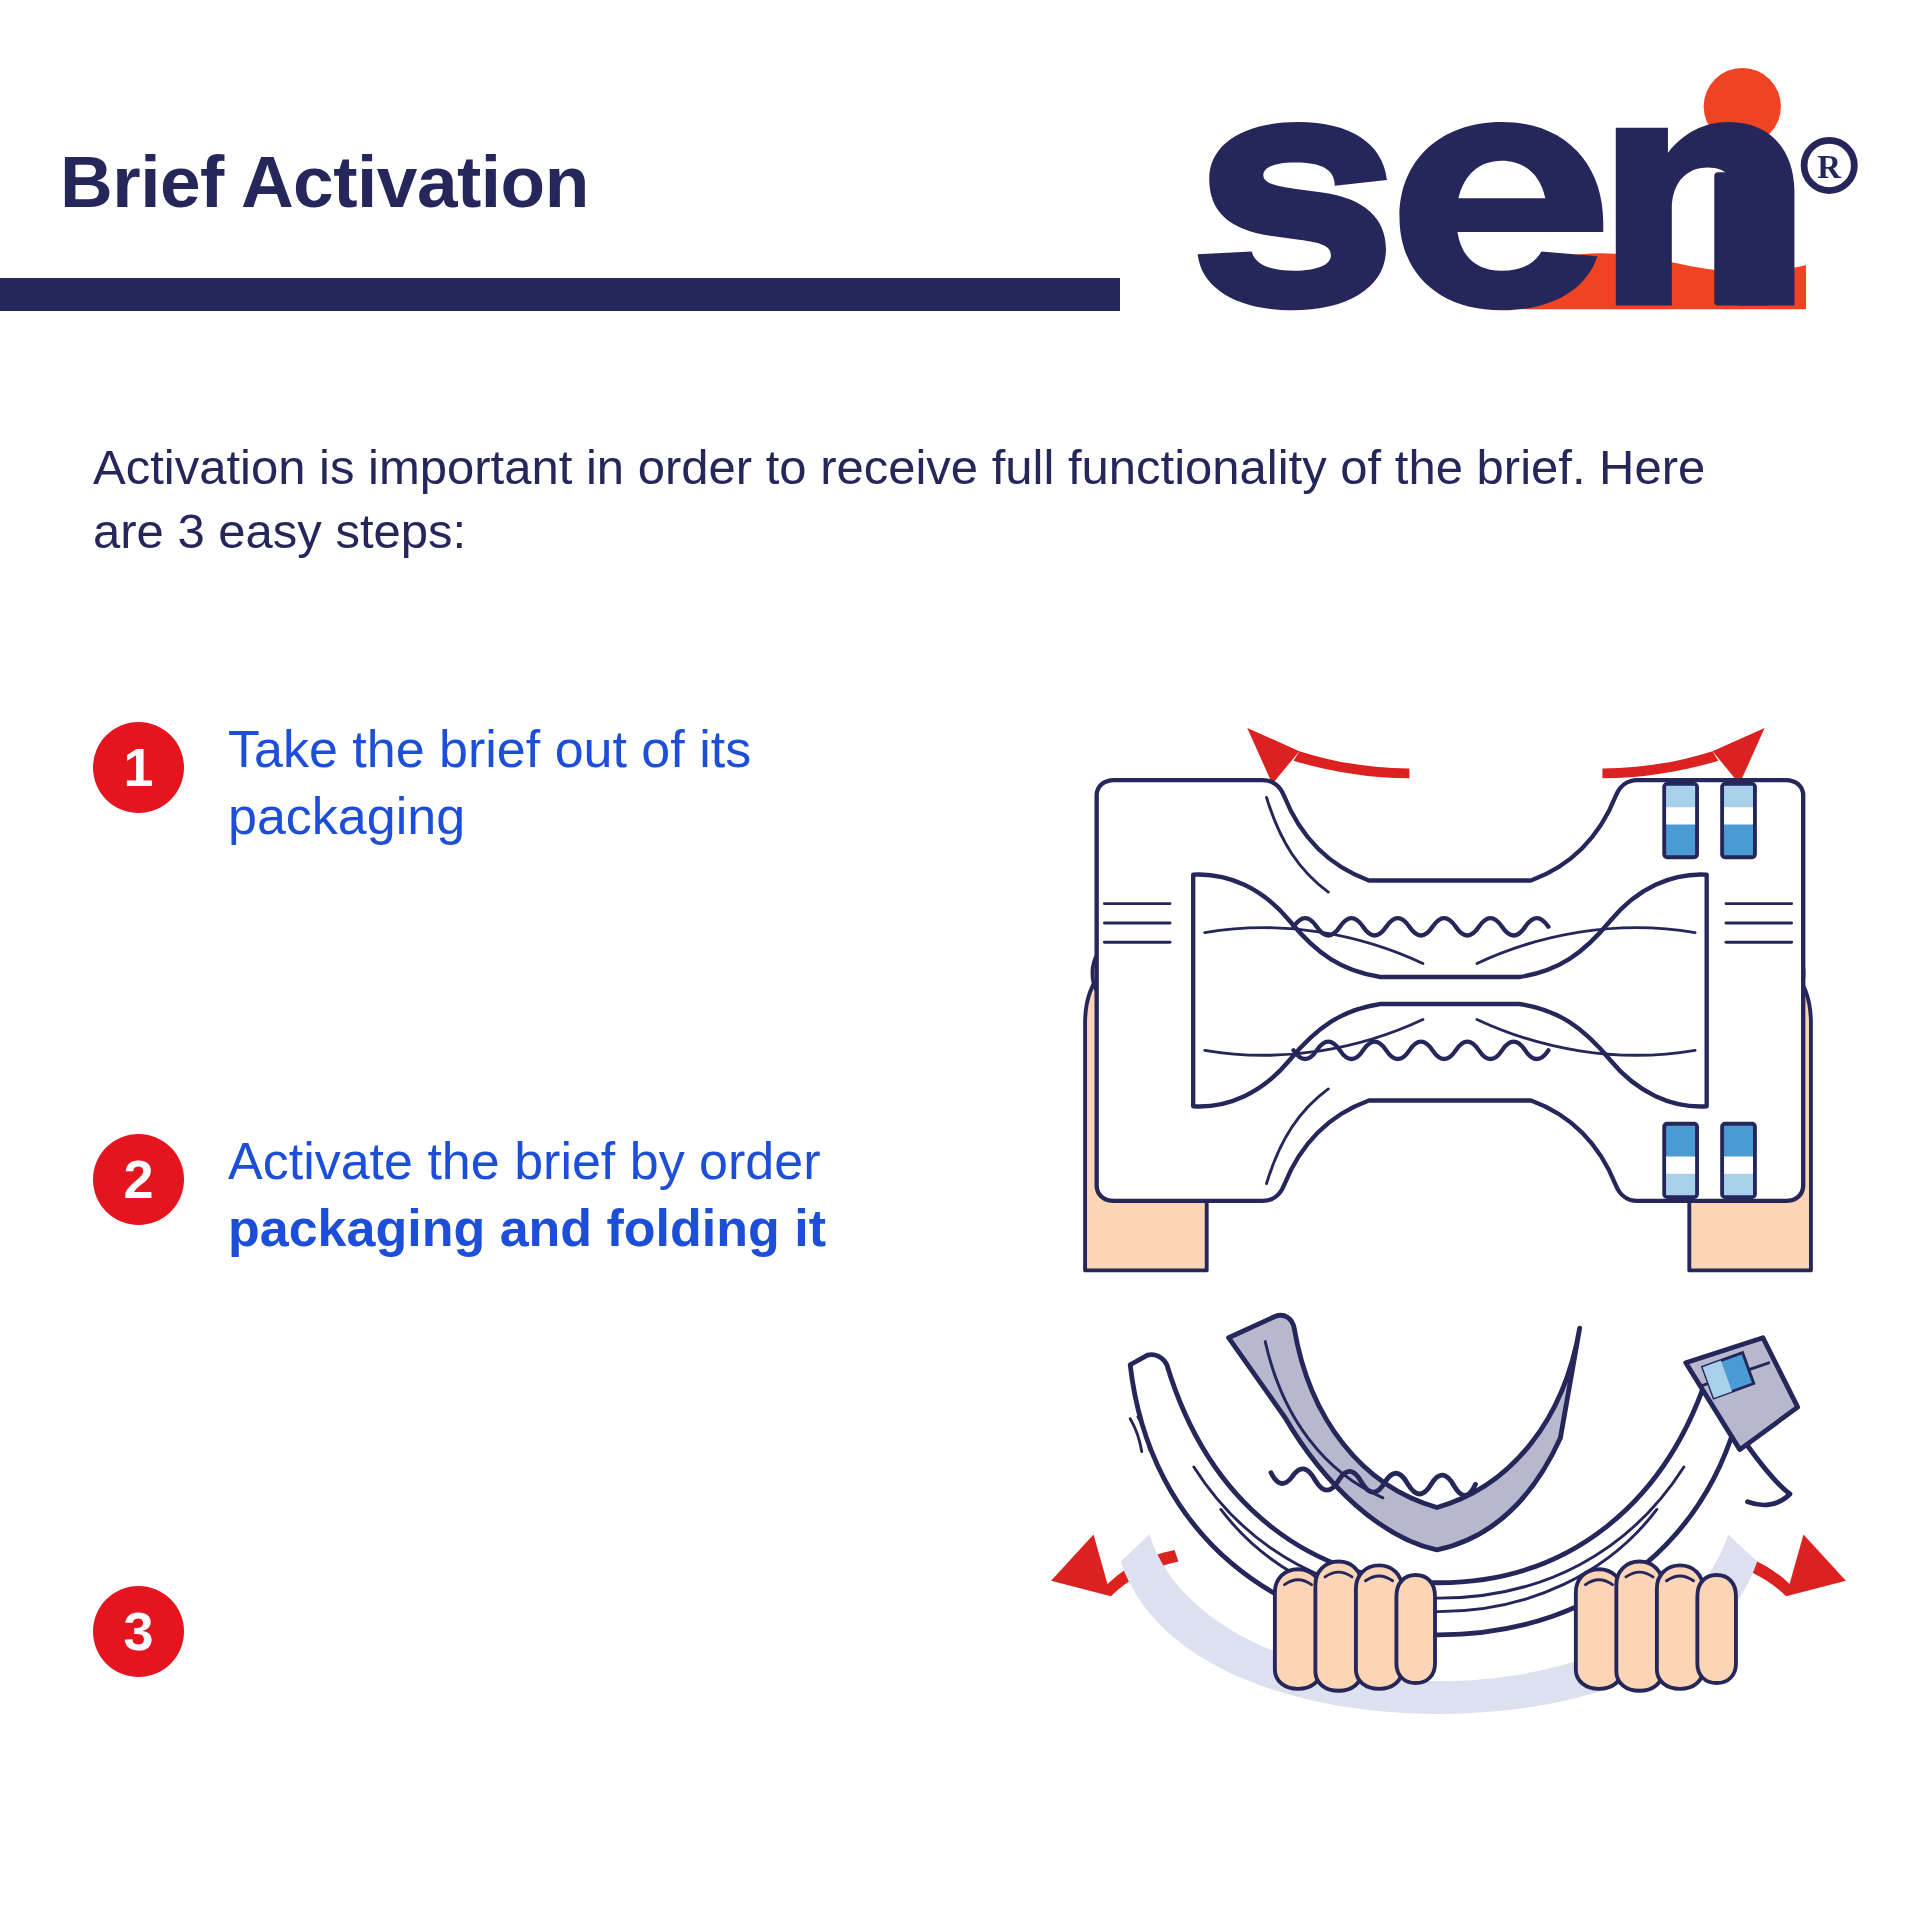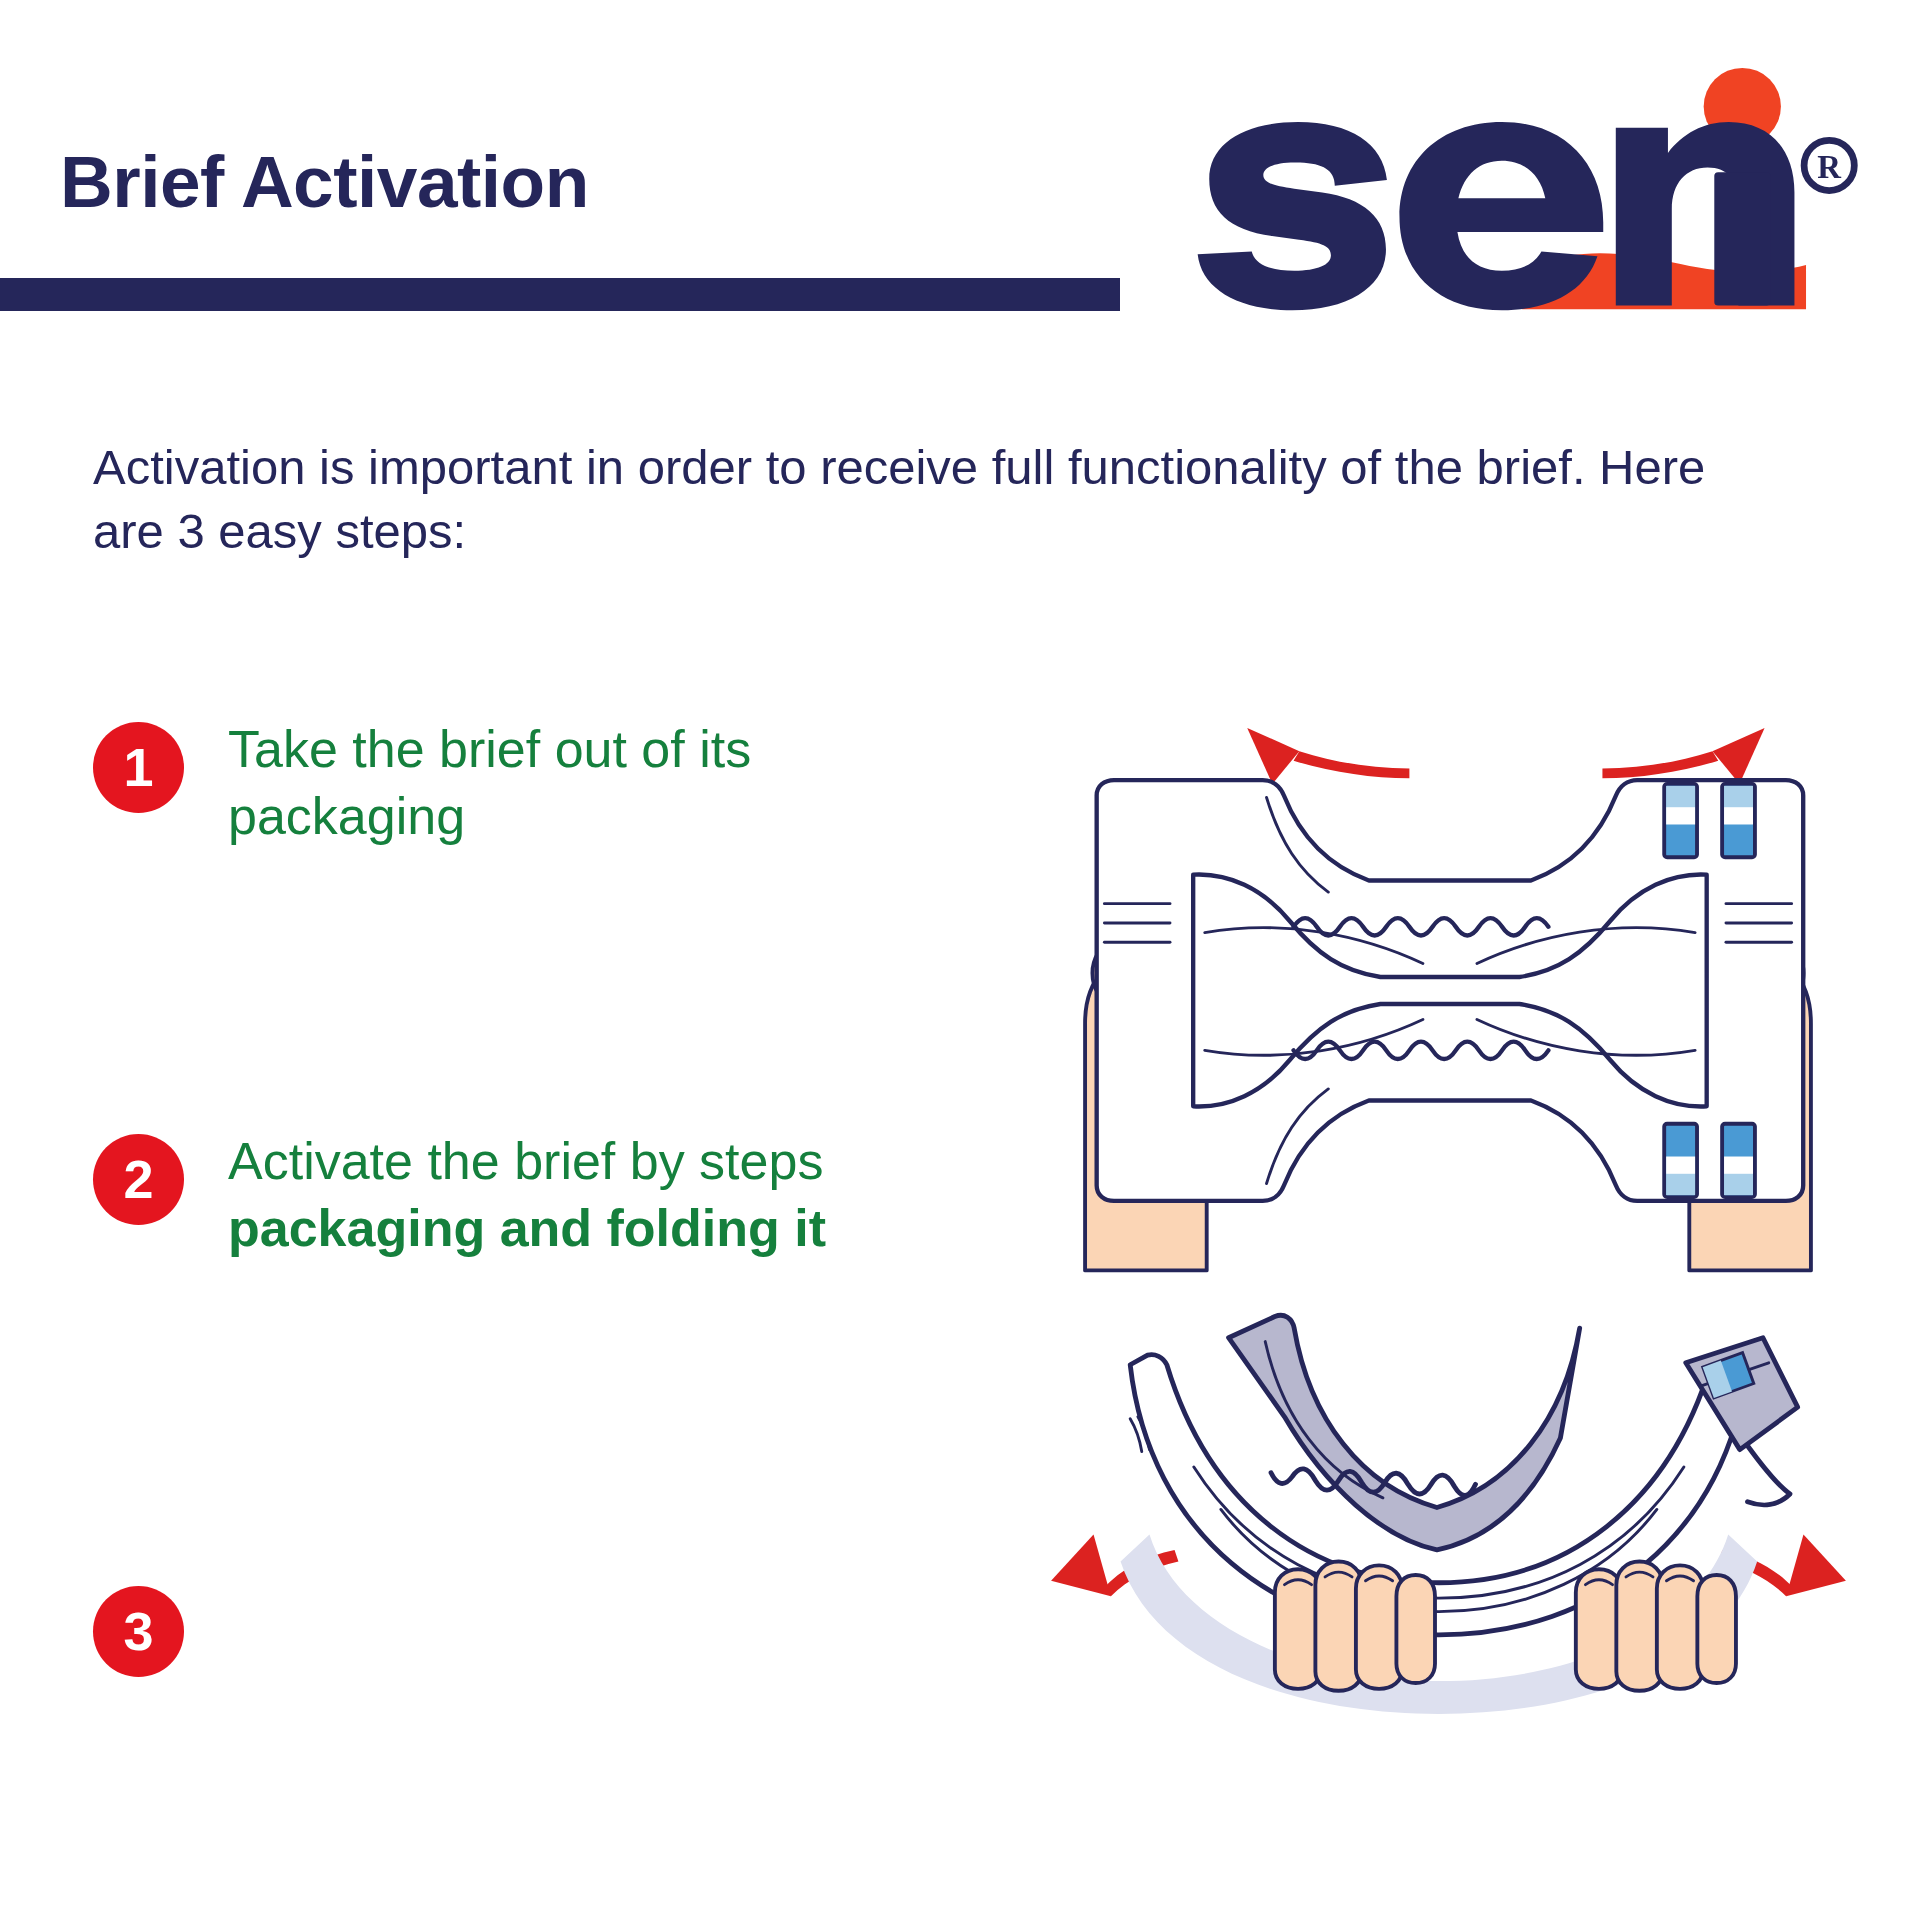--- a/index.html
+++ b/index.html
@@ -90,21 +90,21 @@
     font-weight: bold;
     display: flex;
     align-items: center;
     justify-content: center;
     line-height: 1;
   }
   .step-text {
     margin-left: 135px;
     font-size: 52px;
     line-height: 1.28;
-    color: #15803d;
+    color: #1d4ed8;
   }
   .step-text b { font-weight: bold; }
 
   
   #illustration-1 {
     position: absolute;
     left: 1004px;
     top: 691px;
     width: 888px;
     height: 599px;
@@ -164,21 +164,21 @@
   <div class="step" id="step-1">
     <div class="step-badge">1</div>
     <div class="step-text">
       <span>Take the brief out of its packaging</span>
     </div>
   </div>
 
   <div class="step" id="step-2">
     <div class="step-badge">2</div>
     <div class="step-text">
-      <span>Activate the brief by steps </span><b>packaging and folding it</b>
+      <span>Activate the brief by order </span><b>packaging and folding it</b>
     </div>
   </div>
 
   <div class="step" id="step-3">
     <div class="step-badge">3</div>
   </div>
 
   <div class="illus" id="illustration-1">
     <svg viewBox="0 0 920 620" xmlns="http://www.w3.org/2000/svg" aria-hidden="true">
       <defs>

